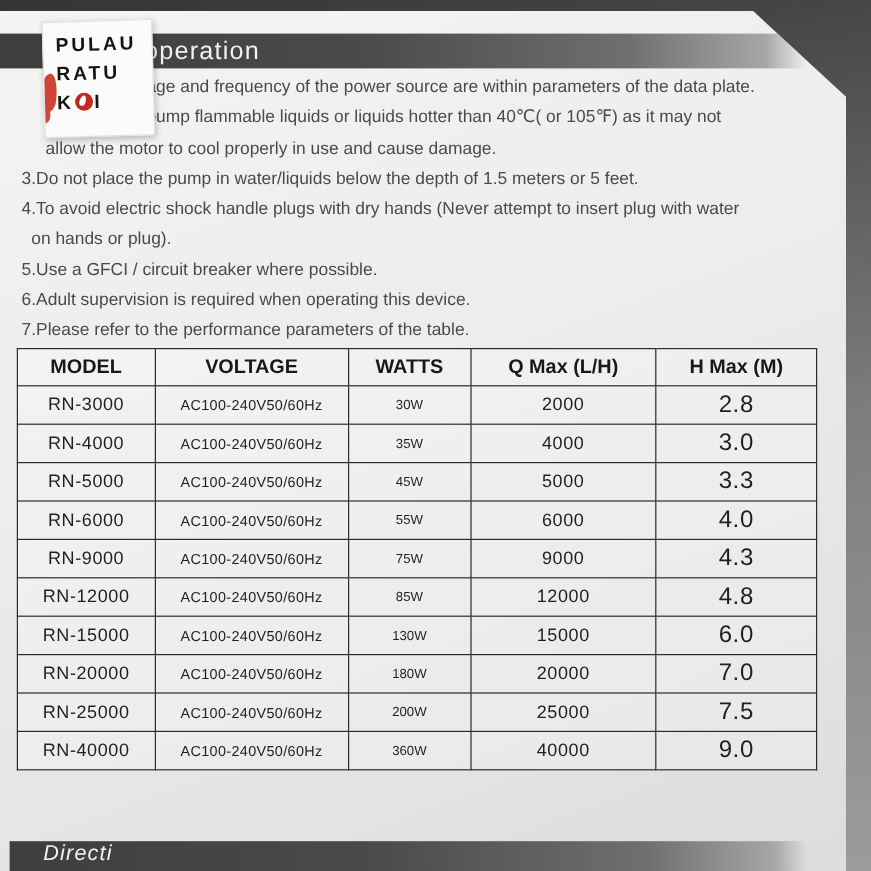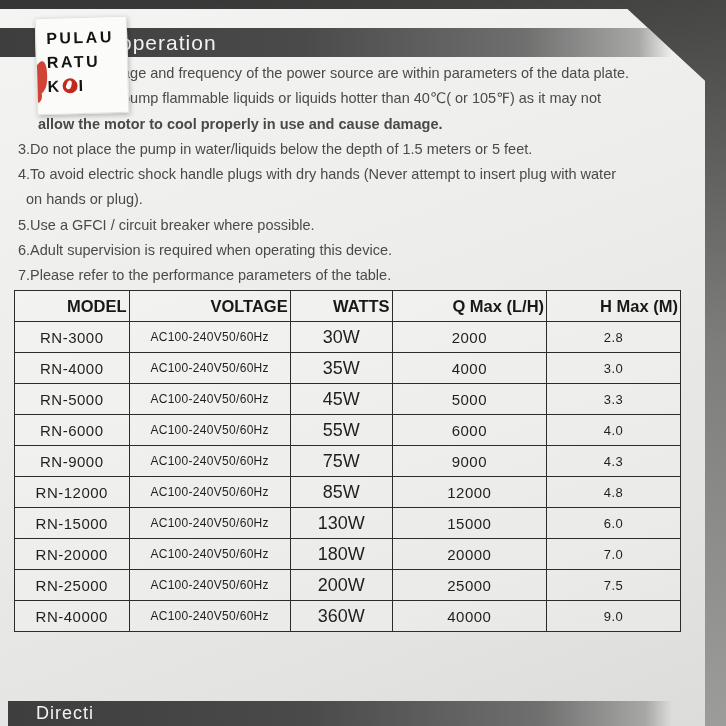--- a/index.html
+++ b/index.html
@@ -21,21 +21,21 @@
     background:linear-gradient(to right,#3e3e3e 0%,#4a4a4a 45%,#6f6f6f 78%,#a7a7a5 95%,rgba(220,220,218,0) 100%);
     color:#f2f2f2;font-size:21px;letter-spacing:1px;
     display:flex;align-items:center;
   }
   .banner span{padding-left:120px;}
   
   .banner-bottom{
     position:absolute;left:8px;bottom:0;width:664px;height:25px;
     background:linear-gradient(to right,#3e3e3e 0%,#4a4a4a 45%,#6f6f6f 80%,#a7a7a5 96%,rgba(220,220,218,0) 100%);
     color:#f2f2f2;font-size:18px;letter-spacing:1px;
-    display:flex;align-items:center;
+    display:flex;align-items:flex-start;font-style:italic;
   }
   .banner-bottom span{padding-left:28px;padding-bottom:1px;}
   
   .sticker{
     position:absolute;left:36px;top:17px;width:92px;height:97px;
     background:#fbfbfa;border:1px solid #e2e2df;
     box-shadow:1px 2px 5px rgba(0,0,0,.25);
     transform:rotate(-1.6deg);
     padding:8px 0 0 10px;box-sizing:border-box;
     font-weight:bold;font-size:16px;letter-spacing:2.5px;color:#141414;
@@ -60,38 +60,38 @@
     background:#cd3528;border-radius:20% 80% 50% 50%/30% 30% 70% 70%;
     transform:rotate(-14deg);
   }
   
   .instructions{
     position:absolute;left:18px;top:52px;right:26px;
     font-size:14.5px;line-height:25.3px;color:#4a4a4a;
   }
   .instr:nth-child(1){padding-left:104px;}
   .instr:nth-child(2){padding-left:104px;}
-  .instr:nth-child(3){padding-left:20px;font-weight:bold;}
+  .instr:nth-child(3){padding-left:20px;}
   .instr:nth-child(6){padding-left:8px;}
   
   table.spec{
     position:absolute;left:14px;top:281px;width:667px;
     border-collapse:collapse;table-layout:fixed;
     color:#1f1f1f;background:rgba(255,255,255,.25);
   }
   table.spec th,table.spec td{
     border:1.5px solid #2c2c2c;text-align:center;
     padding:4px 2px;height:22px;
   }
-  table.spec th{font-size:16.5px;font-weight:bold;color:#181818;text-align:right;}
+  table.spec th{font-size:16.5px;font-weight:bold;color:#181818;}
   td.col0{font-size:15px;letter-spacing:.5px;}
   td.col1{font-size:12px;letter-spacing:.3px;}
-  td.col2{font-size:18px;}
+  td.col2{font-size:11px;}
   td.col3{font-size:15px;letter-spacing:.5px;}
-  td.col4{font-size:13px;letter-spacing:.5px;margin-top:44px;}
+  td.col4{font-size:20px;letter-spacing:.5px;margin-top:44px;}
   col.c0{width:17.2%;}col.c1{width:24.2%;}col.c2{width:15.3%;}
   col.c3{width:23.2%;}col.c4{width:20.1%;}
 </style>
 </head>
 <body>
 
 <div class="page">
 
   <div class="banner">
     <span>operation</span>

